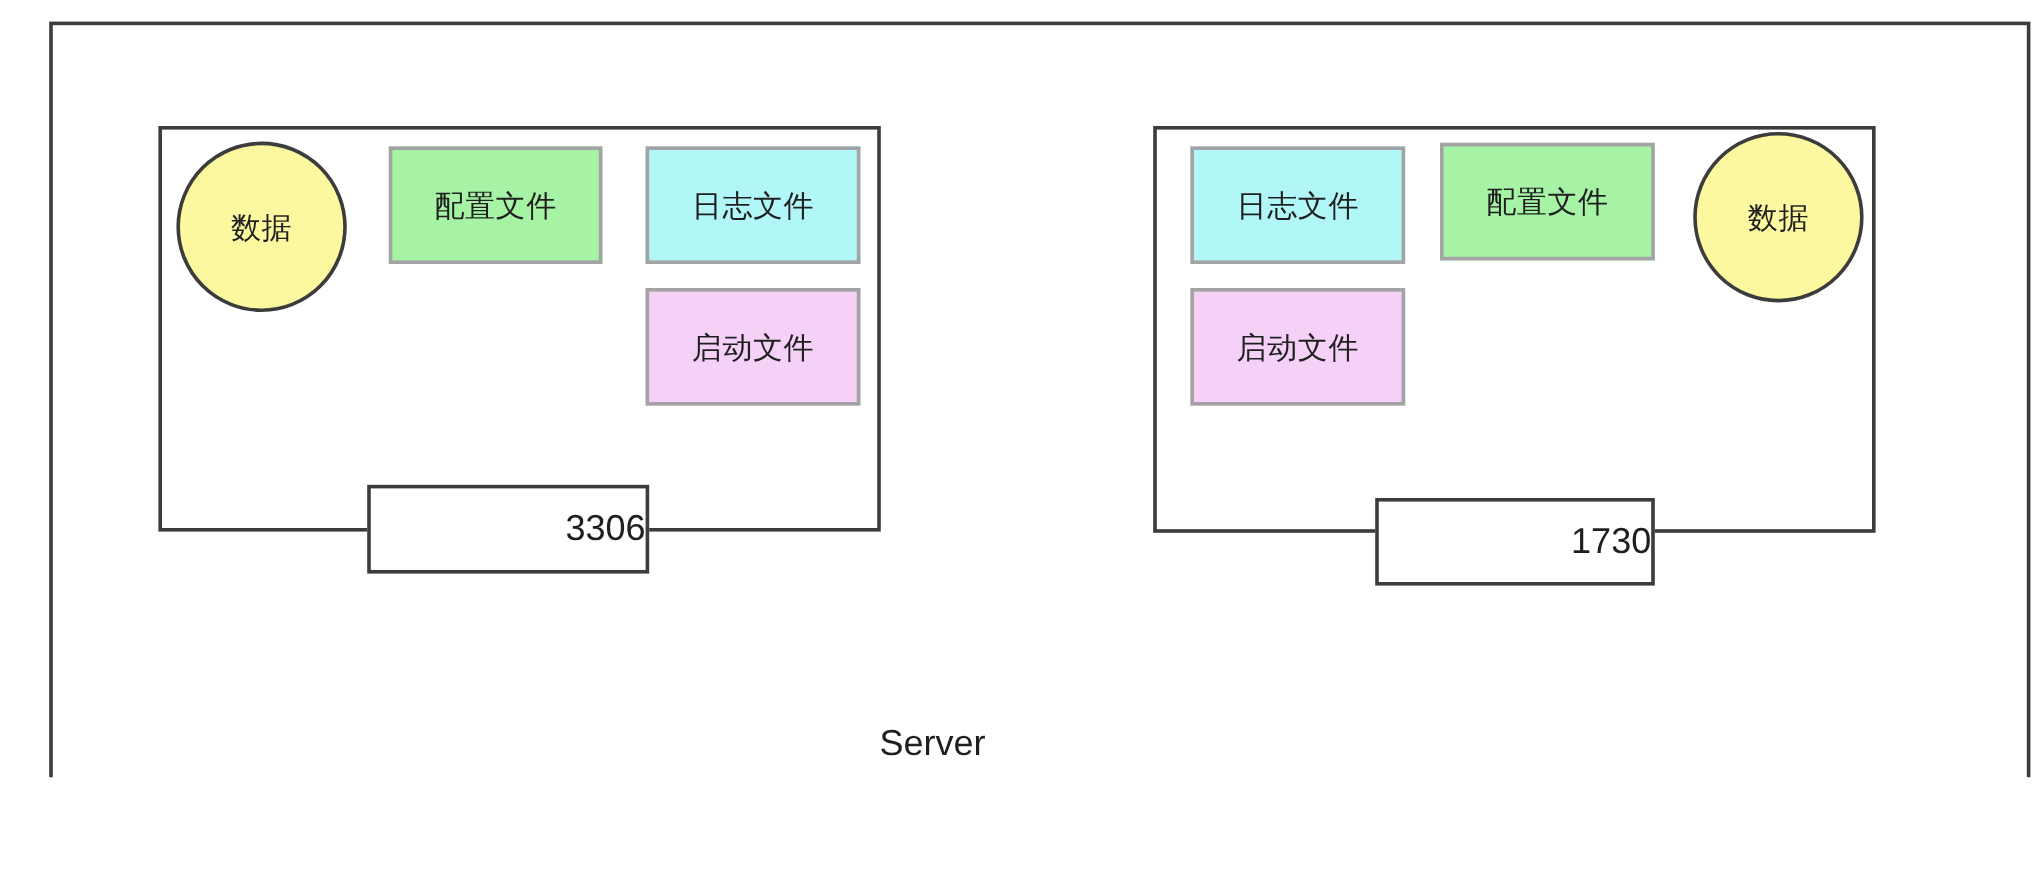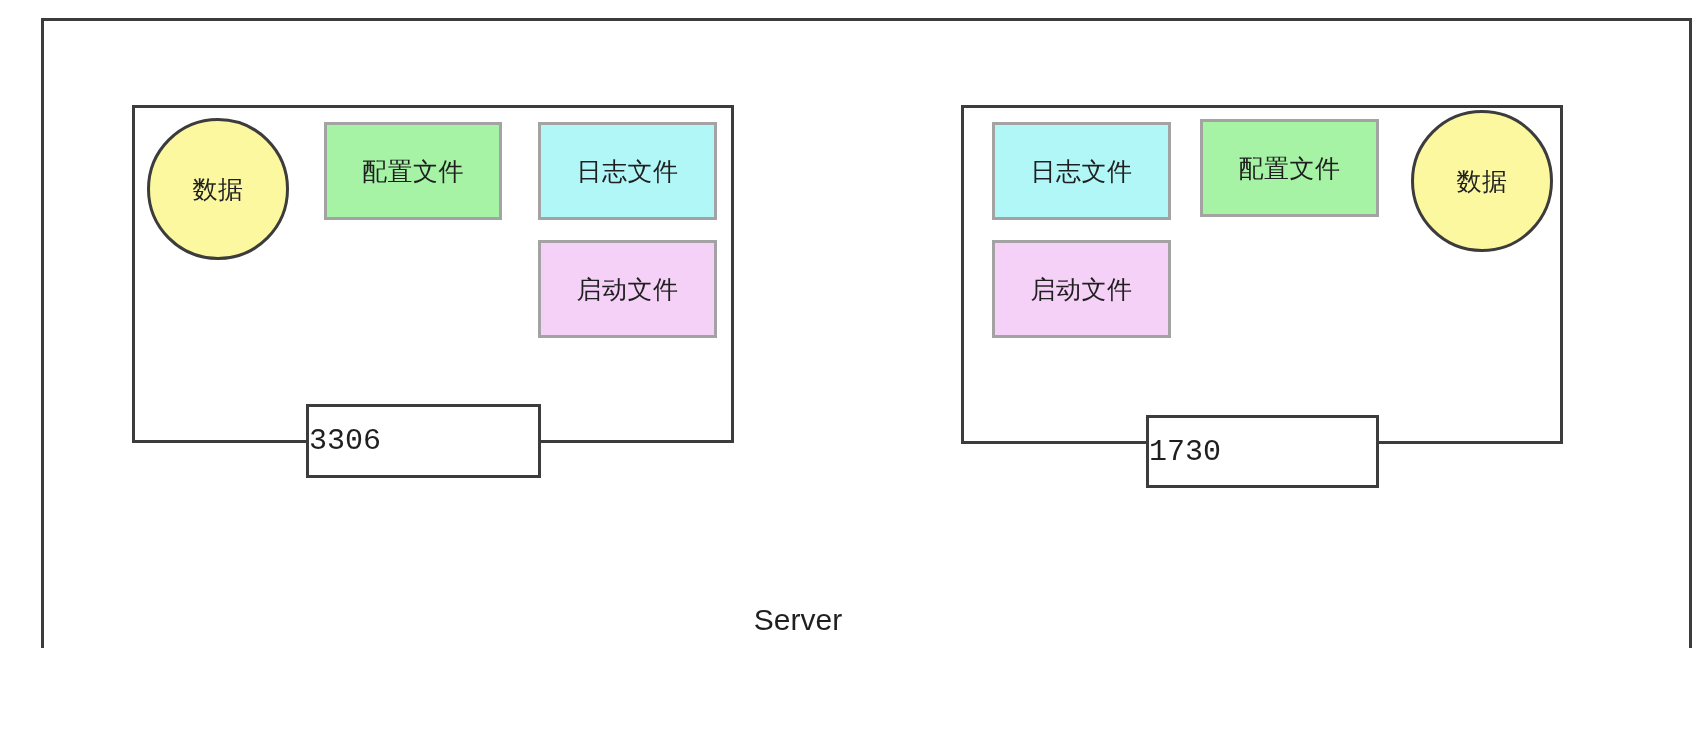--- a/index.html
+++ b/index.html
@@ -49,25 +49,24 @@
     font-size: 25px;
     color: #1f1f1f;
     letter-spacing: 0.5px;
   }
 
   .port-box {
     border: 3px solid #3c3c3c;
     background: #ffffff;
     display: flex;
     align-items: center;
-    justify-content: flex-start;
+    justify-content: flex-end;
     font-size: 30px;
     color: #1f1f1f;
     z-index: 5;
-    font-family: Liberation Mono, monospace;
   }
 
   .server-label {
     display: flex;
     align-items: center;
     justify-content: center;
     font-size: 30px;
     color: #1f1f1f;
     white-space: nowrap;
   }
@@ -116,17 +115,17 @@
   </div>
 
   <div class="abs file-box" style="left:973px; top:240px; width:179px; height:98px; background:#f5d0f7;">
     <span>启动文件</span>
   </div>
 
   <div class="abs port-box" style="left:1127px; top:415px; width:233px; height:73px;">
     <span>1730</span>
   </div>
 
-  <div class="abs server-label" style="left:629px; top:600px; width:300px; height:40px;">
+  <div class="abs server-label" style="left:608px; top:600px; width:300px; height:40px;">
     <span>Server</span>
   </div>
 
 </div>
 
 </body></html>

